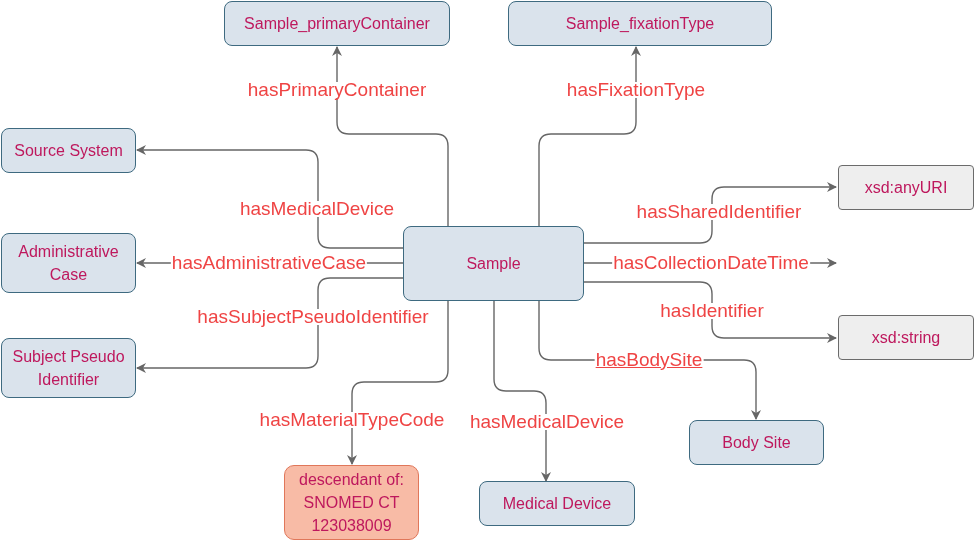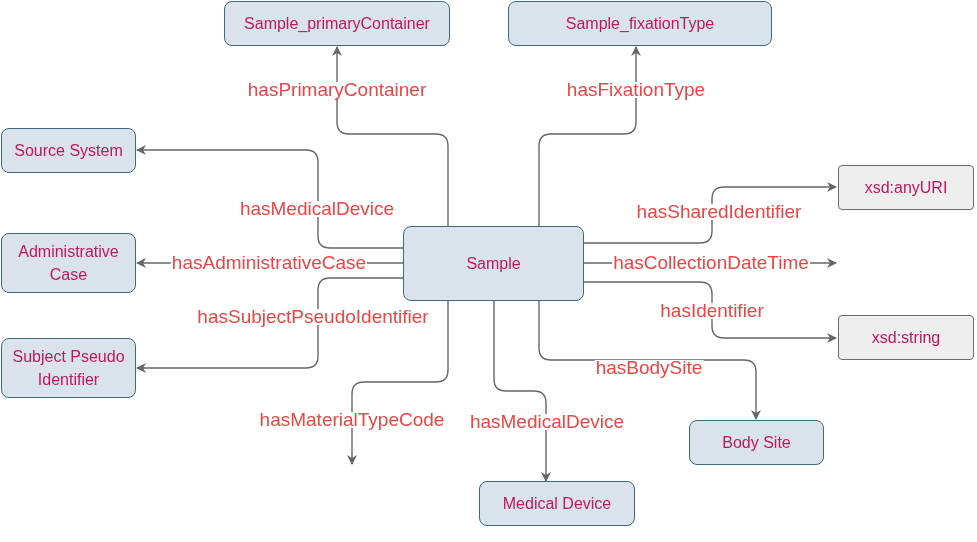--- a/index.html
+++ b/index.html
@@ -42,29 +42,32 @@
   </svg>
 
   <div class="edge-label" style="left:337px;top:90px;">hasPrimaryContainer</div>
   <div class="edge-label" style="left:636px;top:90px;">hasFixationType</div>
   <div class="edge-label" style="left:317px;top:209px;">hasMedicalDevice</div>
   <div class="edge-label" style="left:269px;top:263px;">hasAdministrativeCase</div>
   <div class="edge-label" style="left:313px;top:317px;">hasSubjectPseudoIdentifier</div>
   <div class="edge-label" style="left:719px;top:212px;">hasSharedIdentifier</div>
   <div class="edge-label" style="left:711px;top:263px;">hasCollectionDateTime</div>
   <div class="edge-label" style="left:712px;top:311px;">hasIdentifier</div>
-  <div class="edge-label" style="left:649px;top:368px;">hasBodySite</div>
+  <div class="edge-label" style="left:649px;top:360px;text-decoration:underline;">hasBodySite</div>
   <div class="edge-label" style="left:352px;top:420px;">hasMaterialTypeCode</div>
   <div class="edge-label" style="left:547px;top:422px;">hasMedicalDevice</div>
 
   <div class="node class-node" style="left: 403px; top: 226px; width: 181px; height: 75px; background: rgb(218, 227, 236); border-color: rgb(62, 106, 128);">Sample</div>
   <div class="node class-node" style="left: 224px; top: 1px; width: 226px; height: 45px; background: rgb(218, 227, 236); border-color: rgb(62, 106, 128);">Sample_primaryContainer</div>
   <div class="node class-node" style="left: 508px; top: 1px; width: 264px; height: 45px; background: rgb(218, 227, 236); border-color: rgb(62, 106, 128);">Sample_fixationType</div>
   <div class="node class-node" style="left: 1px; top: 128px; width: 135px; height: 45px; background: rgb(218, 227, 236); border-color: rgb(62, 106, 128);">Source System</div>
   <div class="node class-node" style="left: 1px; top: 233px; width: 135px; height: 60px; background: rgb(218, 227, 236); border-color: rgb(62, 106, 128);">Administrative
 Case</div>
   <div class="node class-node" style="left: 1px; top: 338px; width: 135px; height: 60px; background: rgb(218, 227, 236); border-color: rgb(62, 106, 128);">Subject Pseudo
 Identifier</div>
   <div class="node datatype-node" style="left: 838px; top: 165px; width: 136px; height: 45px; background: rgb(238, 238, 238); border-color: rgb(107, 107, 107);">xsd:anyURI</div>
   <div class="node datatype-node" style="left: 838px; top: 315px; width: 136px; height: 45px; background: rgb(238, 238, 238); border-color: rgb(107, 107, 107);">xsd:string</div>
   <div class="node class-node" style="left: 689px; top: 420px; width: 135px; height: 45px; background: rgb(218, 227, 236); border-color: rgb(62, 106, 128);">Body Site</div>
   <div class="node class-node" style="left: 479px; top: 481px; width: 156px; height: 45px; background: rgb(218, 227, 236); border-color: rgb(62, 106, 128);">Medical Device</div>
+  <div class="node constraint-node" style="left: 284px; top: 465px; width: 135px; height: 75px; background: rgb(248, 187, 166); border-color: rgb(224, 119, 90);">descendant of:
+SNOMED CT
+123038009</div>
 </div>
 
 </body></html>

